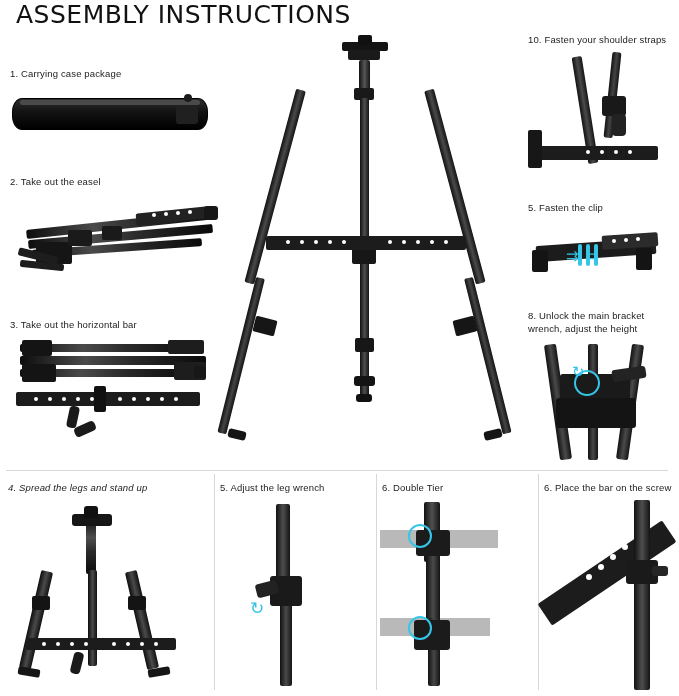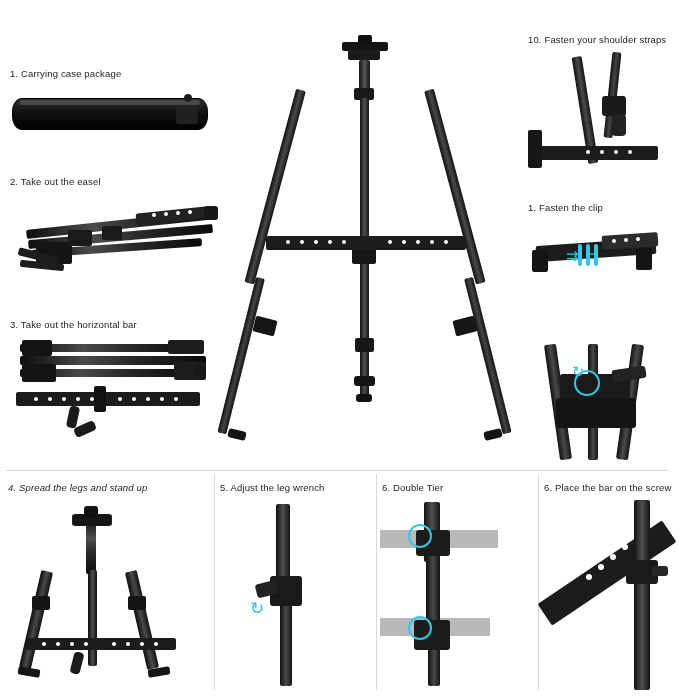--- a/index.html
+++ b/index.html
@@ -98,20 +98,21 @@
     position: absolute;
     background: #d8d8d8;
     width: 1px;
   }
 </style>
 </head>
 <body>
 
 <div class="page">
 
+  <div class="title">ASSEMBLY INSTRUCTIONS</div>
 
   <div class="cap" style="left:10px; top:68px;">1. Carrying case package</div>
   <div class="panel" style="left:8px; top:88px; width:205px; height:60px;">
     <div class="caseimg" style="left:4px; top:10px; width:196px; height:32px;"></div>
     <div class="bar" style="left:12px; top:12px; width:180px; height:5px; background:#4a4a4a; border-radius:3px;"></div>
     <div class="bar" style="left:168px; top:18px; width:22px; height:18px; background:#202020; border-radius:3px;"></div>
     <div class="bar" style="left:176px; top:6px; width:8px; height:8px; background:#1b1b1b; border-radius:50%;"></div>
   </div>
 
   <div class="cap" style="left:10px; top:176px;">2. Take out the easel</div>
@@ -227,36 +228,37 @@
     <div class="bar" style="left:86px; top:44px; width:24px; height:20px; background:#191919; border-radius:3px;"></div>
     <div class="bar" style="left:96px; top:62px; width:14px; height:22px; background:#222; border-radius:4px;"></div>
     <div class="bar" style="left:12px; top:94px; width:130px; height:14px; background:#1c1c1c;"></div>
     <div class="hole" style="left:70px; top:98px;"></div>
     <div class="hole" style="left:84px; top:98px;"></div>
     <div class="hole" style="left:98px; top:98px;"></div>
     <div class="hole" style="left:112px; top:98px;"></div>
     <div class="bar" style="left:12px; top:78px; width:14px; height:38px; background:#171717;"></div>
   </div>
 
-  <div class="cap" style="left:528px; top:202px;">1. Fasten the clip</div>
+  <div class="cap" style="left:528px; top:202px;">5. Fasten the clip</div>
   <div class="panel" style="left:516px; top:220px; width:156px; height:72px;">
     <div class="bar" style="left:20px; top:22px; width:120px; height:16px; background:#1c1c1c; transform:rotate(-4deg);"></div>
     <div class="bar" style="left:86px; top:14px; width:56px; height:14px; background:#2b2b2b; transform:rotate(-4deg);"></div>
     <div class="hole" style="left:96px; top:19px;"></div>
     <div class="hole" style="left:108px; top:18px;"></div>
     <div class="hole" style="left:120px; top:17px;"></div>
     <div class="bar" style="left:16px; top:30px; width:16px; height:22px; background:#141414;"></div>
     <div class="bar" style="left:120px; top:28px; width:16px; height:22px; background:#141414;"></div>
     <div class="arrow-cyan" style="left:50px; top:28px;">⇉</div>
     <div class="arrow-cyan" style="left:70px; top:28px;">⇉</div>
     <div class="bar" style="left:62px; top:24px; width:4px; height:22px; background:#35c6e8;"></div>
     <div class="bar" style="left:70px; top:24px; width:4px; height:22px; background:#35c6e8;"></div>
     <div class="bar" style="left:78px; top:24px; width:4px; height:22px; background:#35c6e8;"></div>
   </div>
 
+  <div class="cap" style="left:528px; top:310px; width:148px;">8. Unlock the main bracket wrench, adjust the height</div>
   <div class="panel" style="left:516px; top:344px; width:156px; height:120px;">
     <div class="tube-h" style="left:36px; top:0px; width:12px; height:116px; transform:rotate(-8deg); background:linear-gradient(to right,#111,#4a4a4a,#141414);"></div>
     <div class="tube-h" style="left:108px; top:0px; width:12px; height:116px; transform:rotate(8deg); background:linear-gradient(to right,#111,#4a4a4a,#141414);"></div>
     <div class="tube-h" style="left:72px; top:0px; width:10px; height:116px; background:linear-gradient(to right,#111,#484848,#141414);"></div>
     <div class="bar" style="left:44px; top:30px; width:70px; height:26px; background:#1a1a1a; border-radius:3px;"></div>
     <div class="bar" style="left:40px; top:54px; width:80px; height:30px; background:#141414; border-radius:3px;"></div>
     <div class="bar" style="left:96px; top:24px; width:34px; height:12px; background:#232323; border-radius:3px; transform:rotate(-8deg);"></div>
     <div class="ring" style="left:58px; top:26px; width:26px; height:26px;"></div>
     <div class="arrow-cyan" style="left:56px; top:20px;">↻</div>
   </div>

